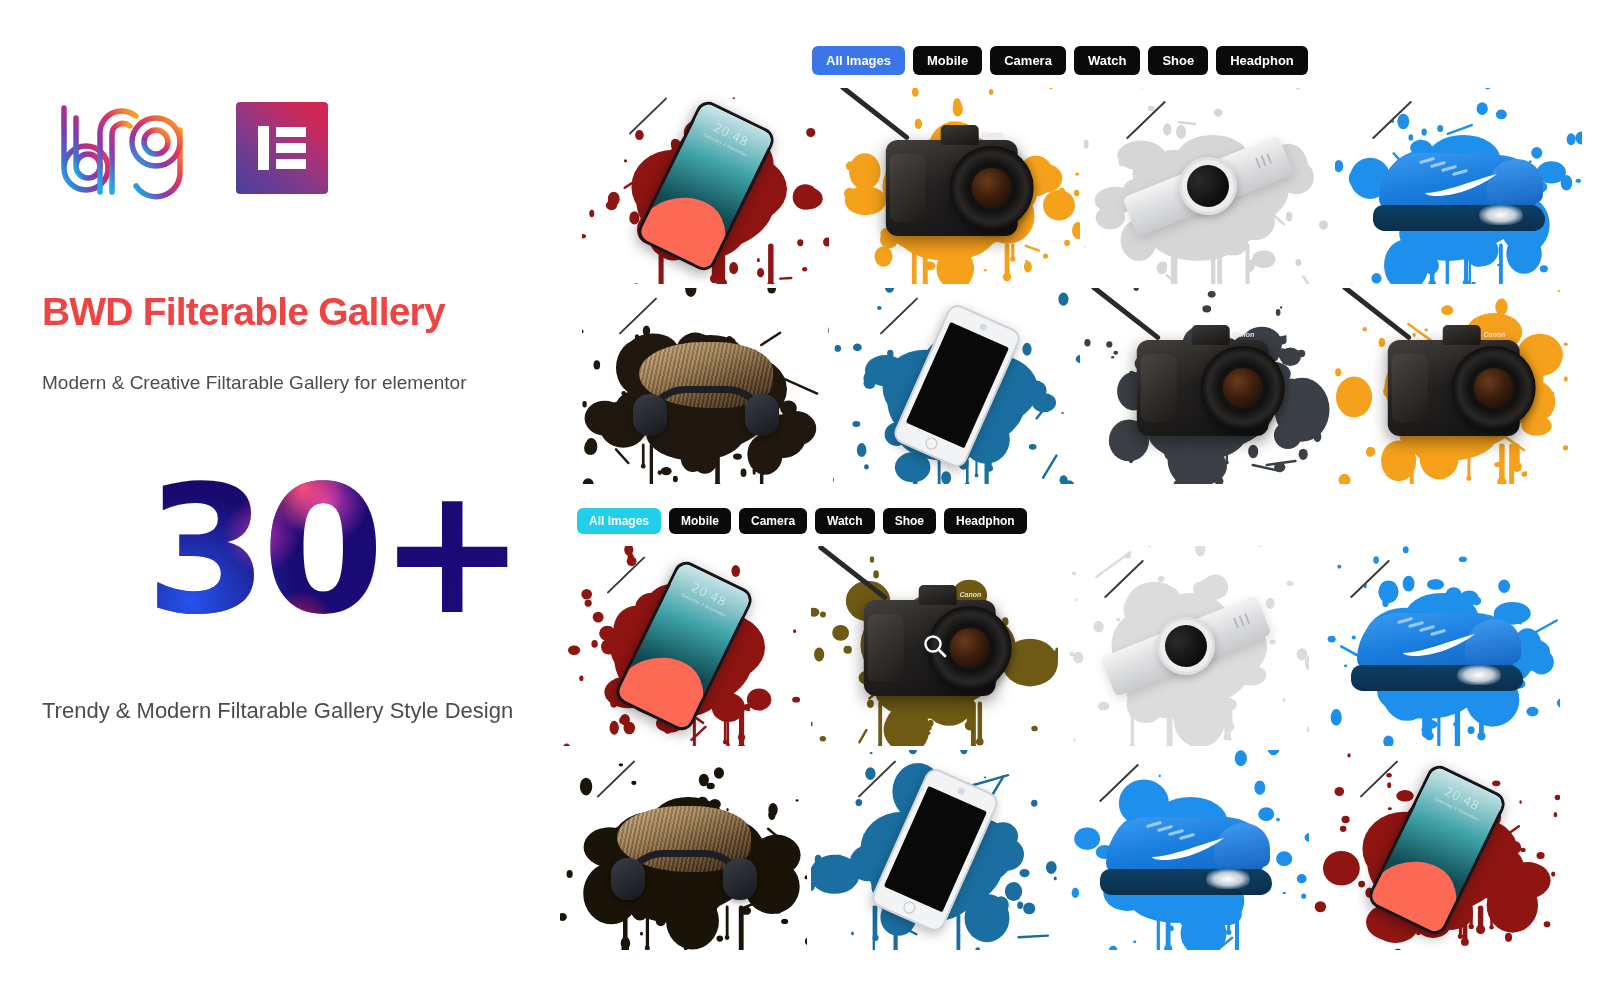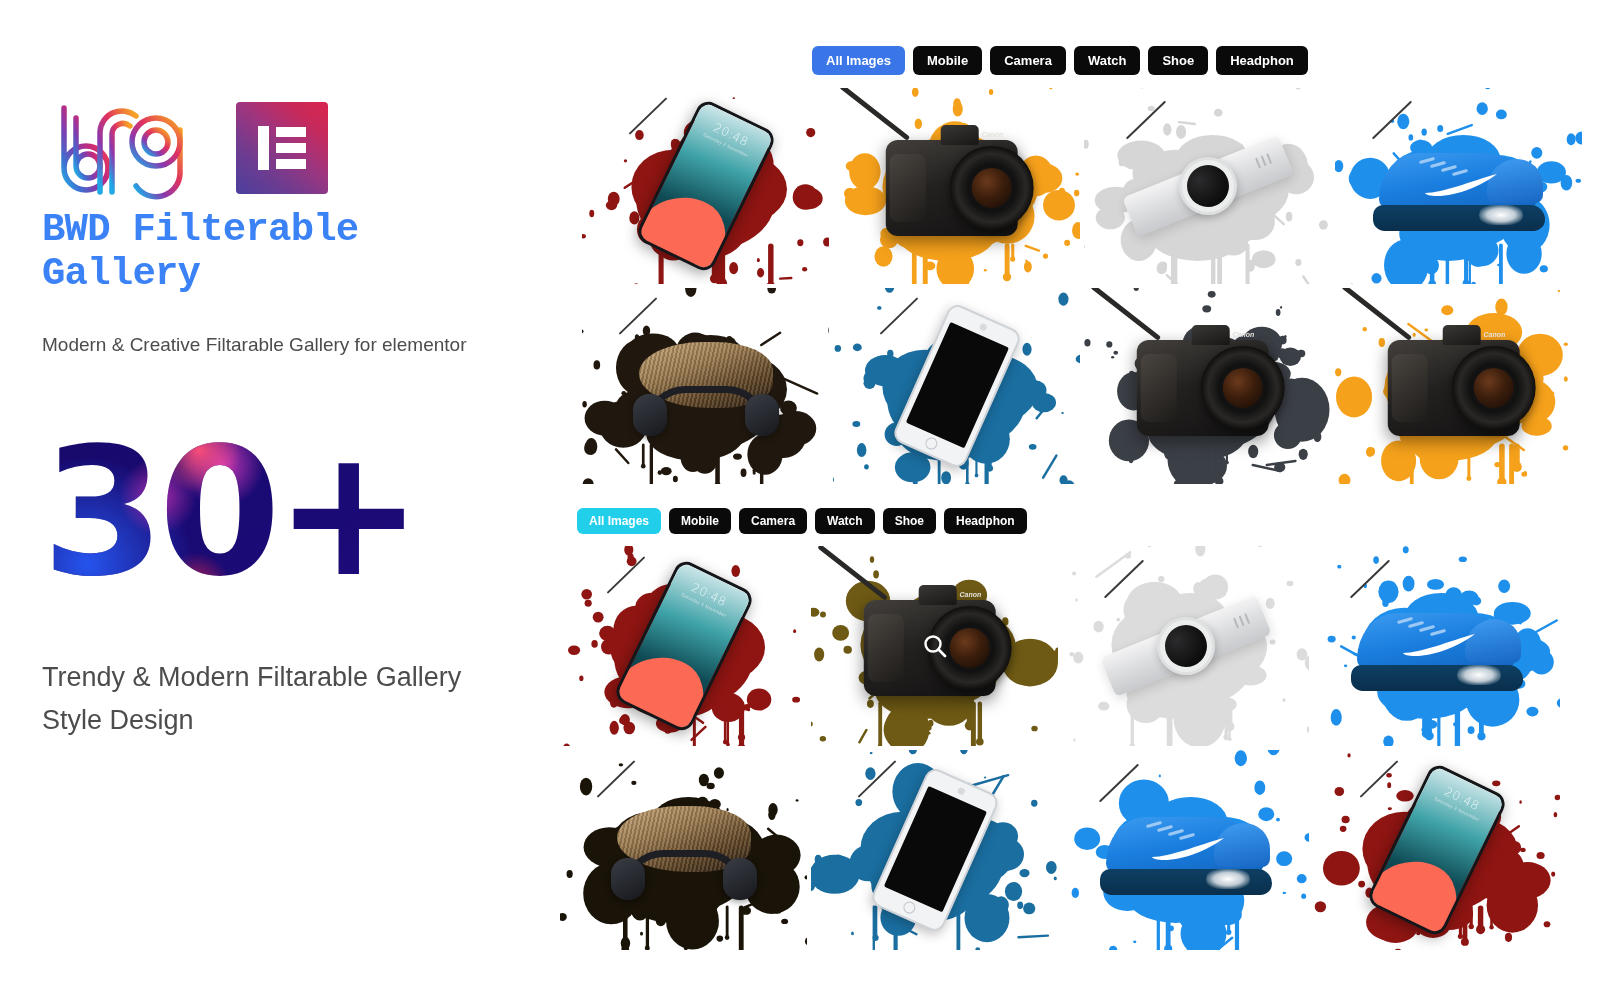--- a/index.html
+++ b/index.html
@@ -29,38 +29,39 @@
     width: 92px; height: 92px; border-radius: 4px;
     background: linear-gradient(40deg, #4b3f9e 0%, #6d3c90 28%, #9e357f 55%, #c62a5c 78%, #d9254c 100%);
     display: flex; align-items: center; justify-content: center;
   }
   .elementor-mark { display: flex; gap: 7px; align-items: center; }
   .el-bar-v { width: 11px; height: 44px; background: #fff; }
   .el-bars-h { display: flex; flex-direction: column; gap: 6px; }
   .el-bar-h { width: 30px; height: 10px; background: #fff; }
 
   .headline {
+    margin-top: 82px;
     font-size: 39px;
     font-weight: 700;
     letter-spacing: -0.8px;
-    color: #3b82f6;
-    font-family: Liberation Mono, monospace;
+    color: #ef4444;
+    font-family: Liberation Sans, sans-serif;
   }
 
   .subline {
     margin-top: 34px;
     font-size: 19px;
     line-height: 1.58;
     color: #4c4c4c;
     font-weight: 400;
     max-width: 470px;
   }
 
   
-  .bignum-wrap { margin-top: 66px; height: 176px; }
+  .bignum-wrap { margin-top: 66px; height: 176px; text-align: right; }
   .bignum {
     font-size: 176px;
     font-weight: 800;
     letter-spacing: -6px;
     line-height: 1;
     background-image:
       radial-gradient(circle at 42% 14%, rgba(255,80,120,0.95) 0%, rgba(255,80,120,0.0) 16%),
       radial-gradient(circle at 48% 22%, rgba(214,60,190,0.95) 0%, rgba(214,60,190,0.0) 18%),
       radial-gradient(circle at 31% 40%, rgba(196,50,180,0.85) 0%, rgba(196,50,180,0.0) 14%),
       radial-gradient(circle at 12% 78%, rgba(38,86,240,0.98) 0%, rgba(38,86,240,0.0) 30%),
@@ -69,21 +70,21 @@
     -webkit-background-clip: text;
     background-clip: text;
     color: transparent;
     -webkit-text-fill-color: transparent;
     display: inline-block;
     font-family: "DejaVu Sans", sans-serif;
   }
 
   .tagline {
     margin-top: 54px;
-    font-size: 27px;
+    font-size: 22px;
     line-height: 1.58;
     color: #4c4c4c;
     max-width: 480px;
   }
 
   
   .gallery-area { position: absolute; left: 560px; top: 0; width: 1040px; height: 1000px; }
 
   .filter-bar { display: flex; gap: 8px; align-items: center; }
   .filter-btn {

